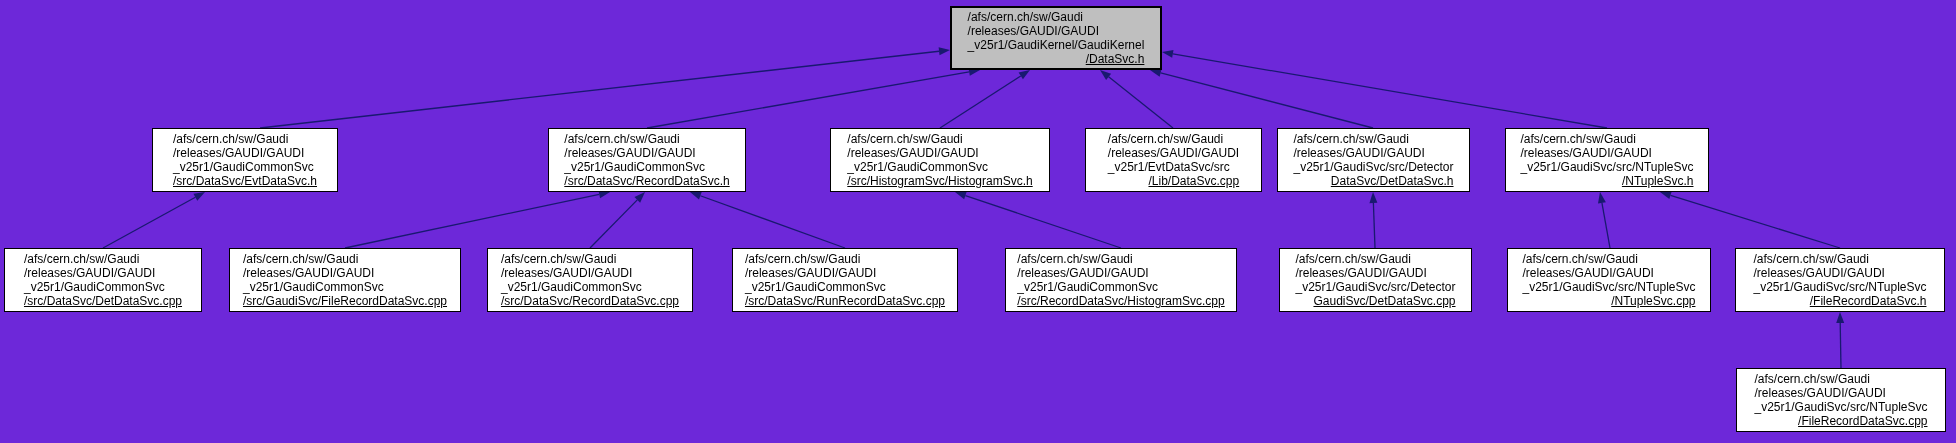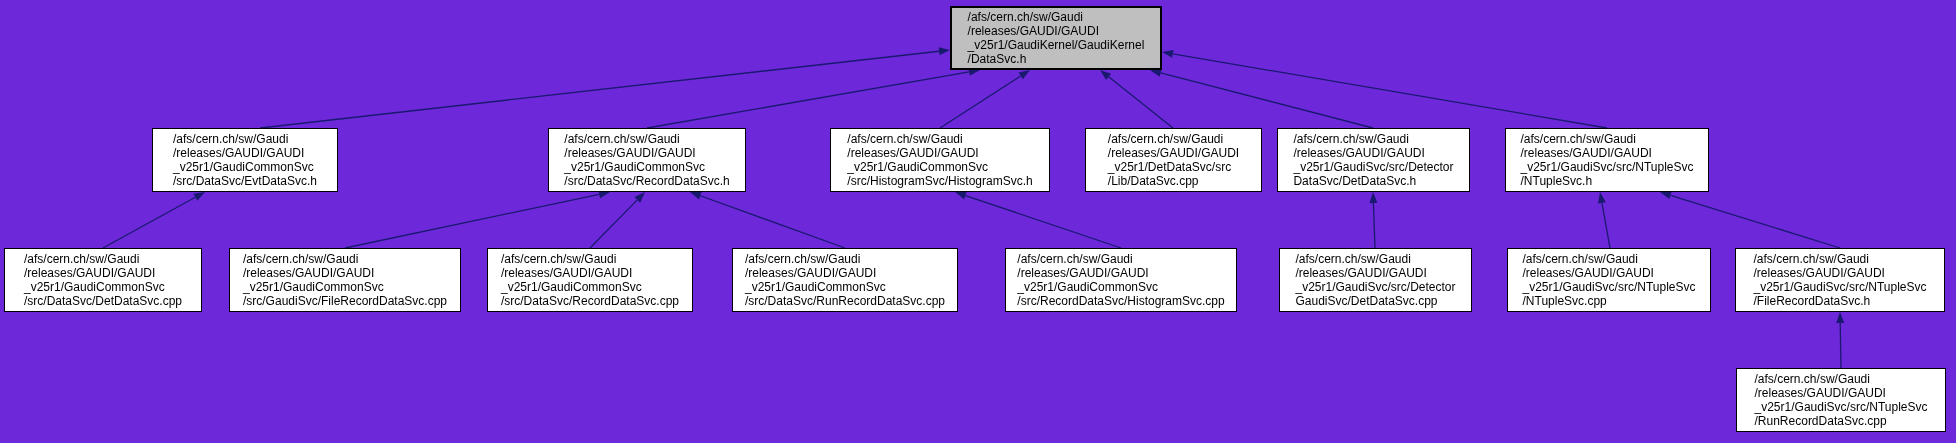--- a/index.html
+++ b/index.html
@@ -39,21 +39,22 @@
   }
   .node-text {
     display: inline-block;
     text-align: left;
     font-size: 12px;
     line-height: 14px;
     color: #000000;
     white-space: nowrap;
   }
   .node-text .line.last {
-    text-align: left;
+    text-align: right;
+    text-decoration: underline;
   }
 </style>
 </head>
 <body>
 
 <div id="stage">
   <svg id="edges" width="1956" height="443">
       <line x1="260" y1="128" x2="939.069617041743" y2="51.23560850832471" stroke="#191970" stroke-width="1.3"></line>
       <polygon points="950,50 939.5189292265883,55.21029322041817 938.6203048568976,47.260923796231246" fill="#191970"></polygon>
       <line x1="647" y1="128" x2="969.1631487419056" y2="71.88749961852695" stroke="#191970" stroke-width="1.3"></line>
@@ -115,21 +116,21 @@
         <div class="line">/afs/cern.ch/sw/Gaudi</div>
         <div class="line">/releases/GAUDI/GAUDI</div>
         <div class="line">_v25r1/GaudiCommonSvc</div>
         <div class="line last">/src/HistogramSvc/HistogramSvc.h</div>
       </div>
     </div>
     <div class="node" style="left: 1085px; top: 128px; width: 177px; height: 64px;">
       <div class="node-text">
         <div class="line">/afs/cern.ch/sw/Gaudi</div>
         <div class="line">/releases/GAUDI/GAUDI</div>
-        <div class="line">_v25r1/DetDataSvc/src</div>
+        <div class="line">_v25r1/EvtDataSvc/src</div>
         <div class="line last">/Lib/DataSvc.cpp</div>
       </div>
     </div>
     <div class="node" style="left: 1277px; top: 128px; width: 193px; height: 64px;">
       <div class="node-text">
         <div class="line">/afs/cern.ch/sw/Gaudi</div>
         <div class="line">/releases/GAUDI/GAUDI</div>
         <div class="line">_v25r1/GaudiSvc/src/Detector</div>
         <div class="line last">DataSvc/DetDataSvc.h</div>
       </div>
@@ -204,16 +205,16 @@
         <div class="line">/releases/GAUDI/GAUDI</div>
         <div class="line">_v25r1/GaudiSvc/src/NTupleSvc</div>
         <div class="line last">/FileRecordDataSvc.h</div>
       </div>
     </div>
     <div class="node" style="left: 1736px; top: 368px; width: 210px; height: 64px;">
       <div class="node-text">
         <div class="line">/afs/cern.ch/sw/Gaudi</div>
         <div class="line">/releases/GAUDI/GAUDI</div>
         <div class="line">_v25r1/GaudiSvc/src/NTupleSvc</div>
-        <div class="line last">/RunRecordDataSvc.cpp</div>
+        <div class="line last">/FileRecordDataSvc.cpp</div>
       </div>
     </div>
   </div>
 
 </body></html>

